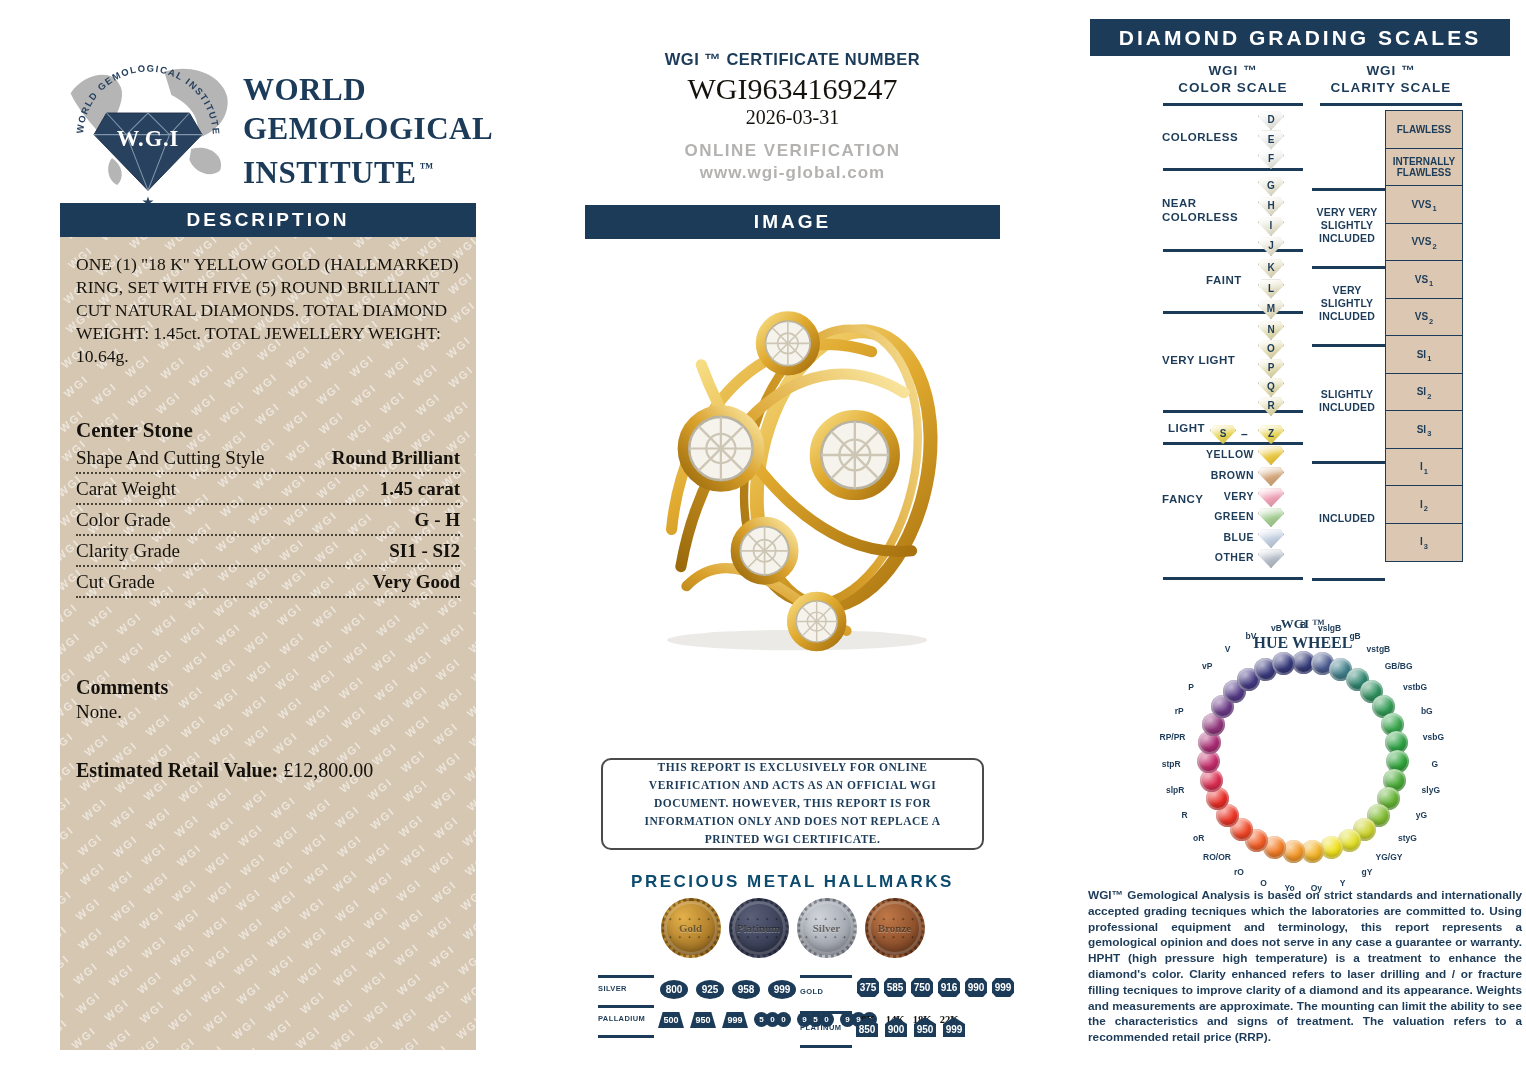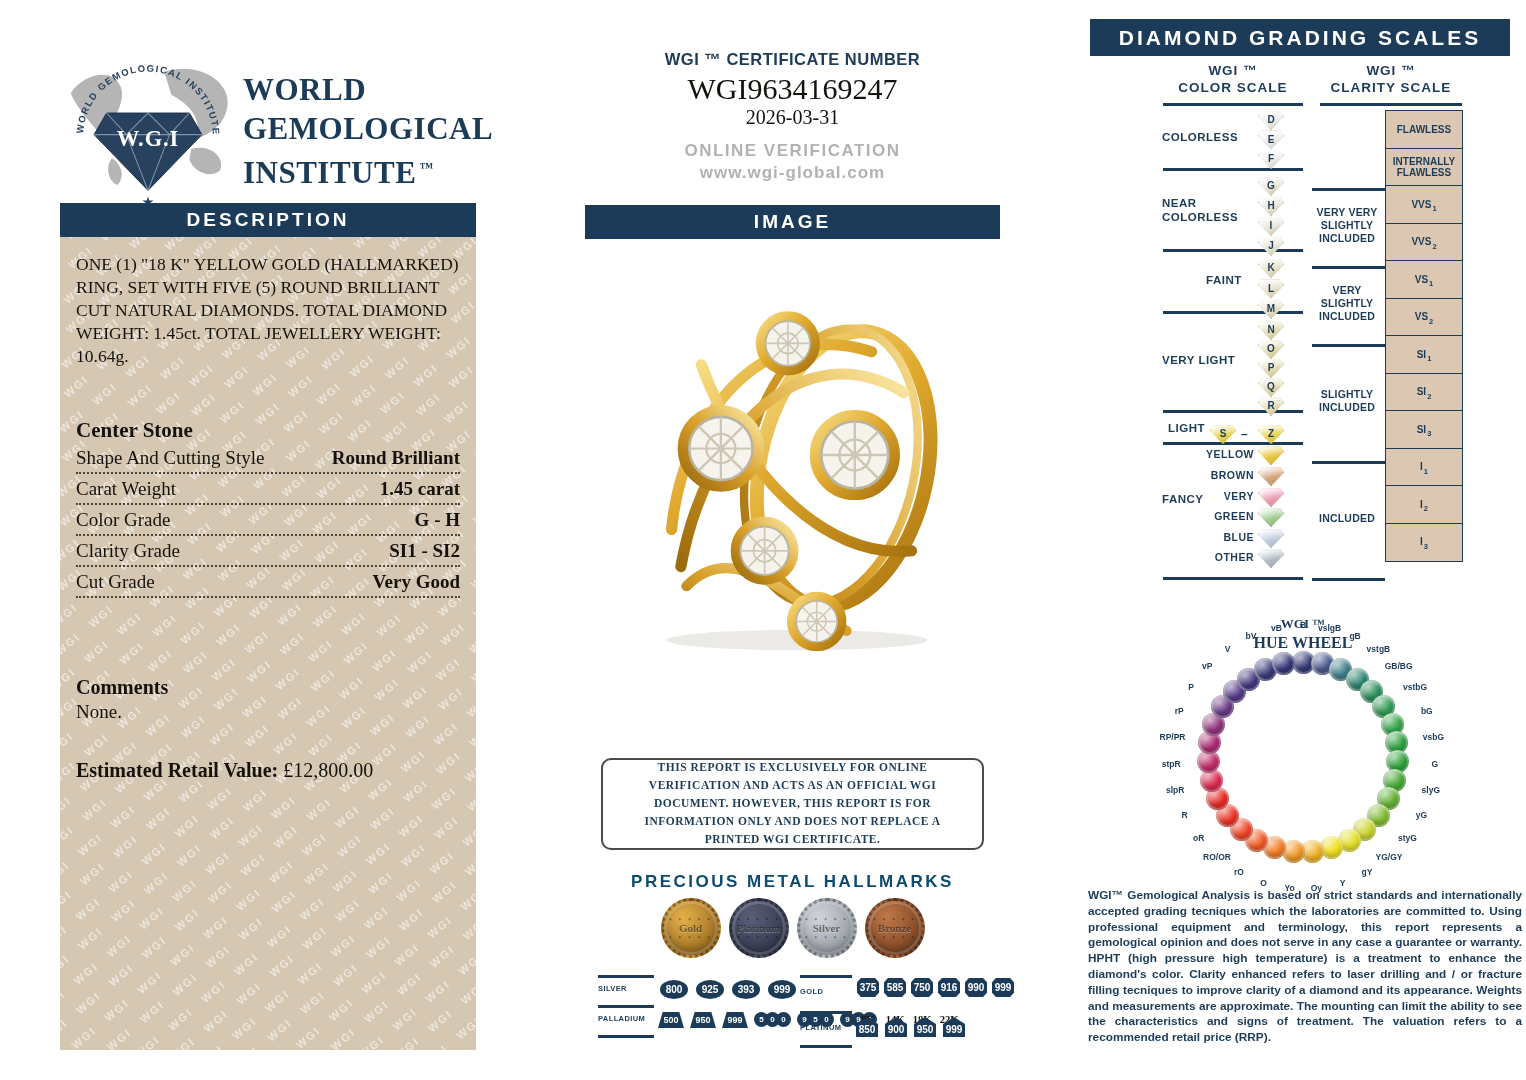--- a/index.html
+++ b/index.html
@@ -328,21 +328,21 @@
     </div>
   <div class="stamp-group" id="stamps-left" style="left:598px; top:975px; width:200px;">
       <div style="position: absolute; left: 0px; top: 0px; width: 56px; height: 2.5px; background: rgb(28, 59, 88);"></div>
       <div style="position: absolute; left: 0px; top: 30px; width: 56px; height: 2.5px; background: rgb(28, 59, 88);"></div>
       <div style="position: absolute; left: 0px; top: 60px; width: 56px; height: 2.5px; background: rgb(28, 59, 88);"></div>
       <div class="metal-label" style="left: 0px; top: 9px;">SILVER</div>
       <div class="metal-label" style="left: 0px; top: 39px;">PALLADIUM</div>
       <div class="stamp-row" style="left: 62px; top: 5px; gap: 8px;">
         <div class="st st-oval">800</div>
         <div class="st st-oval">925</div>
-        <div class="st st-oval">393</div>
+        <div class="st st-oval">958</div>
         <div class="st st-oval">999</div>
       </div>
       <div class="stamp-row" style="left: 60px; top: 37px; gap: 6px;">
         <div class="st st-trap">500</div>
         <div class="st st-trap">950</div>
         <div class="st st-trap">999</div>
         <div class="st-tri">
           <span>5</span>
           <span>0</span>
           <span>0</span>

